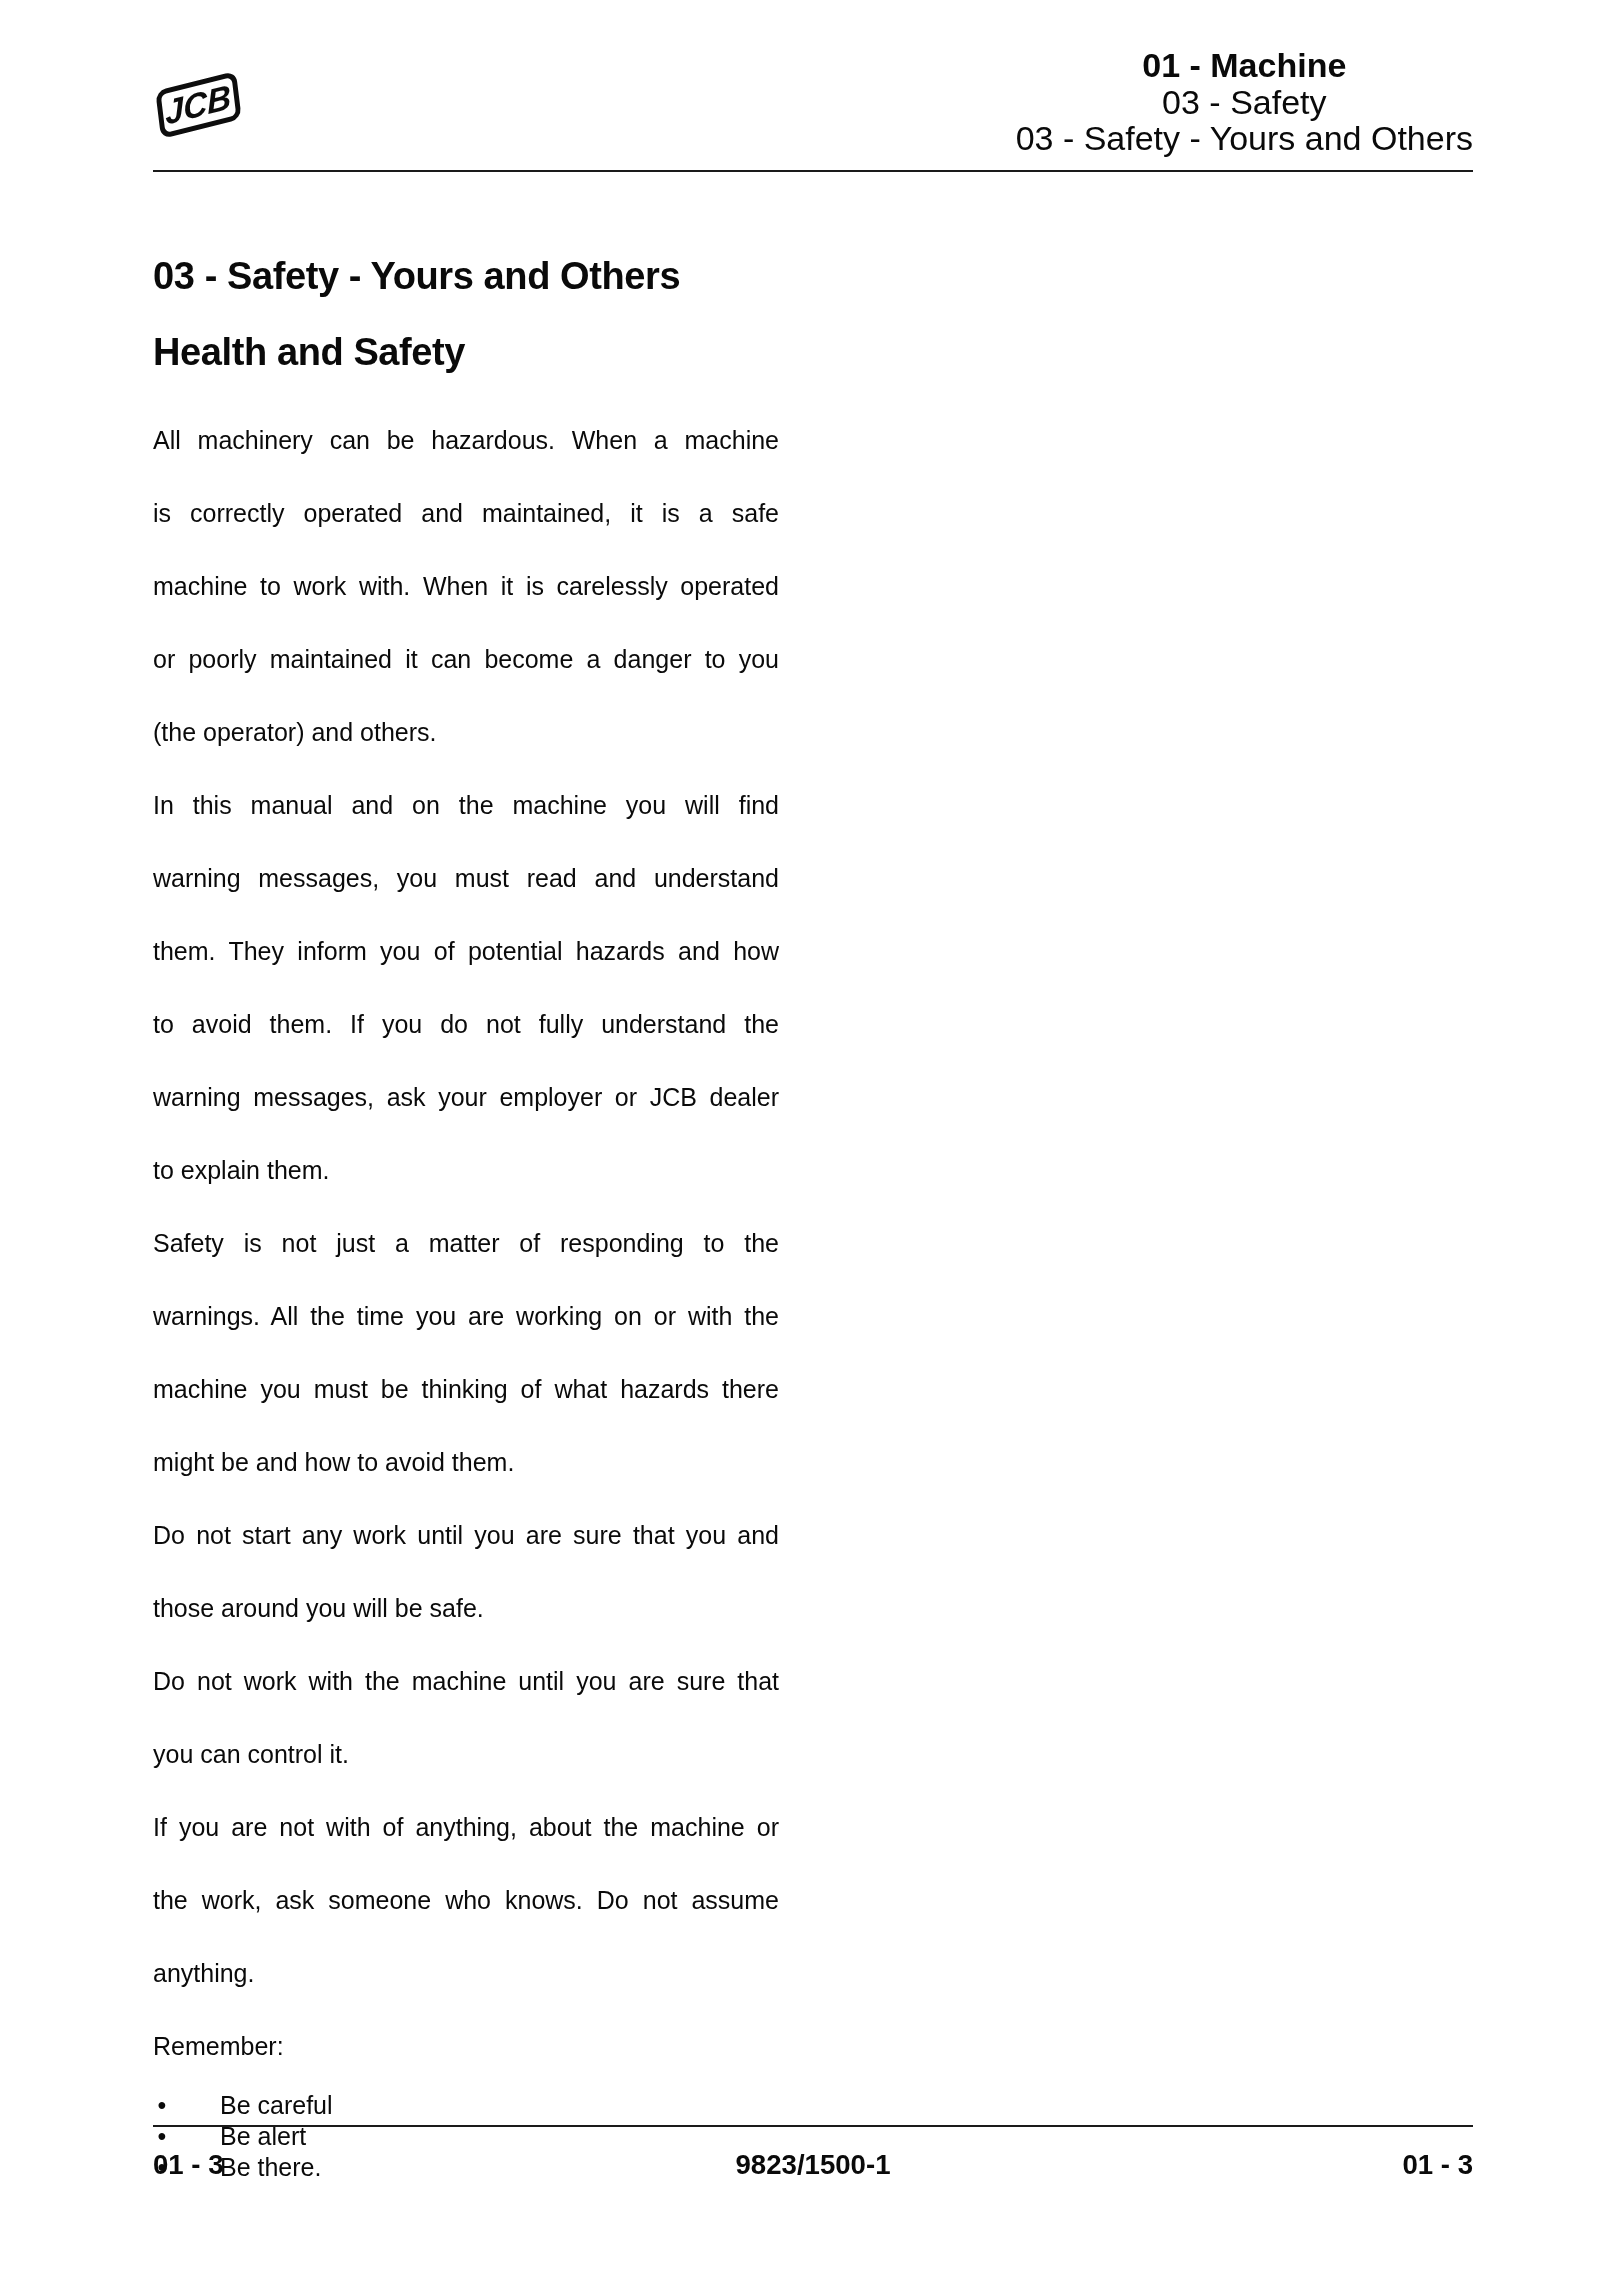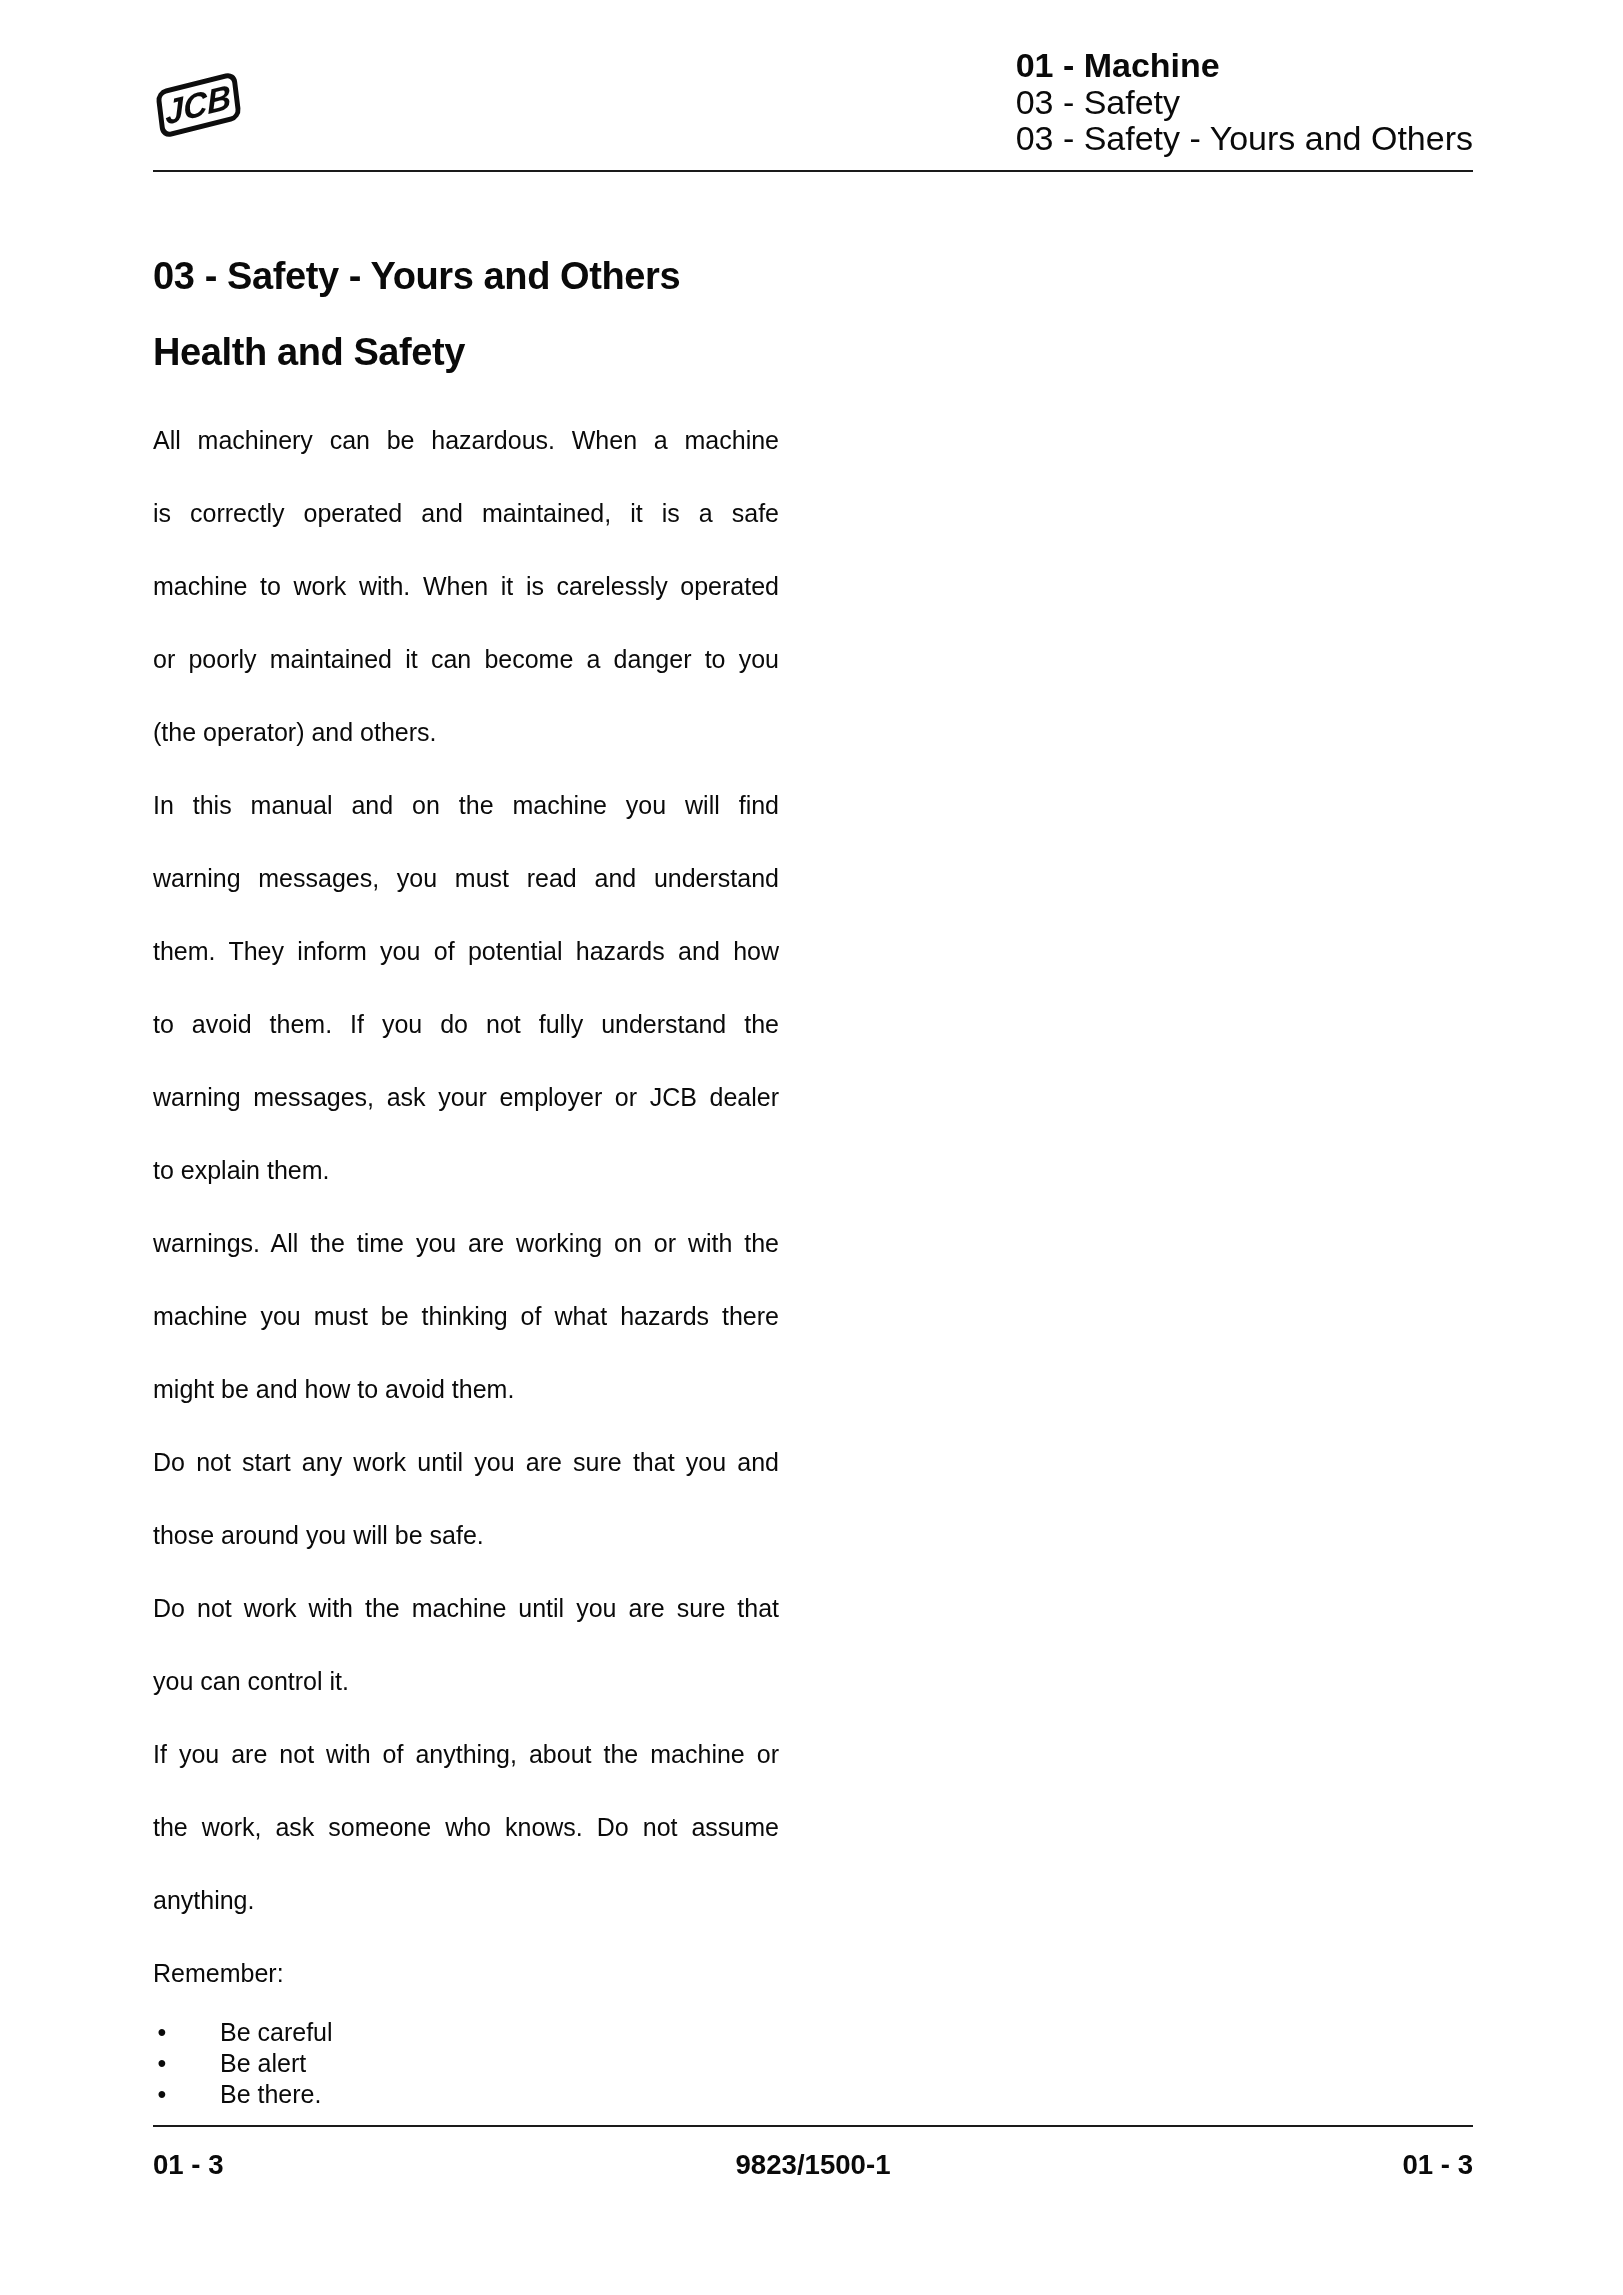--- a/index.html
+++ b/index.html
@@ -36,21 +36,21 @@
     letter-spacing: 0px;
     color: #0d0d0d;
     transform: skewX(-4deg) translateY(-0.8px);
   }
 
   
   .header {
     position: absolute;
     top: 46px;
     right: 150px;
-    text-align: left;
+    text-align: center;
     white-space: nowrap;
   }
   .header .h-chapter { font-size: 34px; line-height: 38px; font-weight: bold; }
   .header .h-line    { font-size: 34px; line-height: 36px; font-weight: normal; }
 
   .rule {
     position: absolute;
     left: 153px;
     right: 150px;
     height: 2.3px;
@@ -142,20 +142,21 @@
         </div>
         <div class="para">
           <div class="line">In this manual and on the machine you will find</div>
           <div class="line">warning messages, you must read and understand</div>
           <div class="line">them. They inform you of potential hazards and how</div>
           <div class="line">to avoid them. If you do not fully understand the</div>
           <div class="line">warning messages, ask your employer or JCB dealer</div>
           <div class="line last">to explain them.</div>
         </div>
         <div class="para">
+          <div class="line">Safety is not just a matter of responding to the</div>
           <div class="line">warnings. All the time you are working on or with the</div>
           <div class="line">machine you must be thinking of what hazards there</div>
           <div class="line last">might be and how to avoid them.</div>
         </div>
         <div class="para">
           <div class="line">Do not start any work until you are sure that you and</div>
           <div class="line last">those around you will be safe.</div>
         </div>
         <div class="para">
           <div class="line">Do not work with the machine until you are sure that</div>

